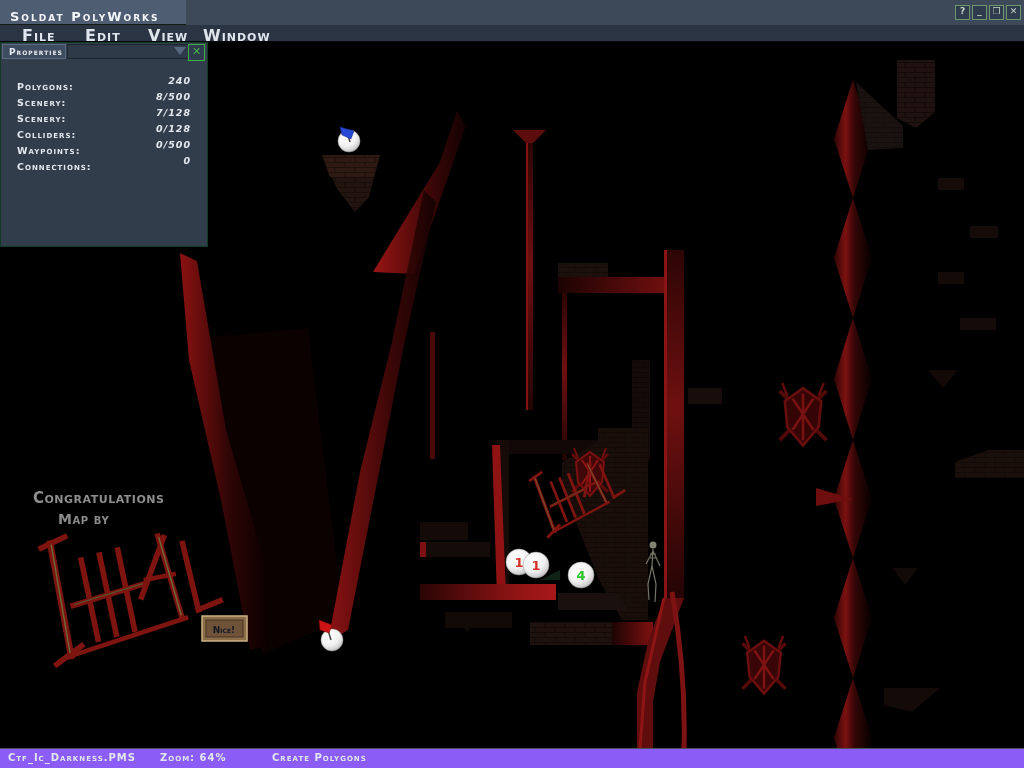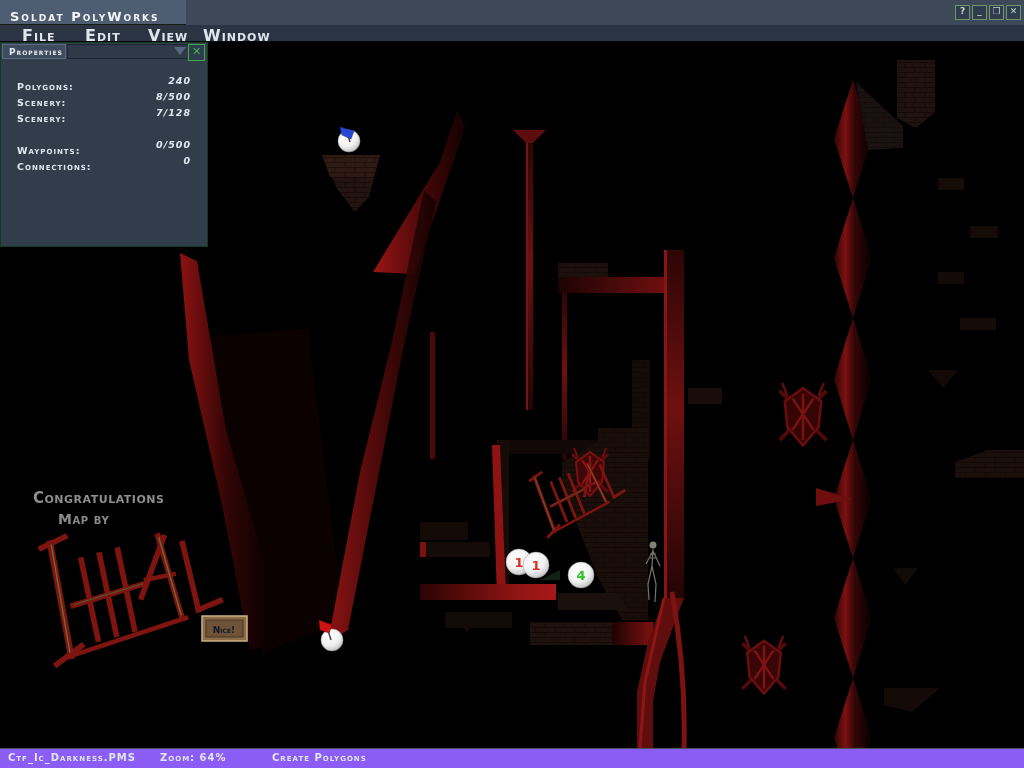--- a/index.html
+++ b/index.html
@@ -275,20 +275,24 @@
         <span class="val">240</span>
     </div>
     <div class="prow" style="top:48px">
       <span class="lbl">Scenery:</span>
         <span class="val">8/500</span>
     </div>
     <div class="prow" style="top:64px">
       <span class="lbl">Scenery:</span>
         <span class="val">7/128</span>
     </div>
+    <div class="prow" style="top:80px">
+      <span class="lbl">Colliders:</span>
+        <span class="val">0/128</span>
+    </div>
     <div class="prow" style="top:96px">
       <span class="lbl">Waypoints:</span>
         <span class="val">0/500</span>
     </div>
     <div class="prow" style="top:112px">
       <span class="lbl">Connections:</span>
         <span class="val">0</span>
     </div>
   </div>
 

